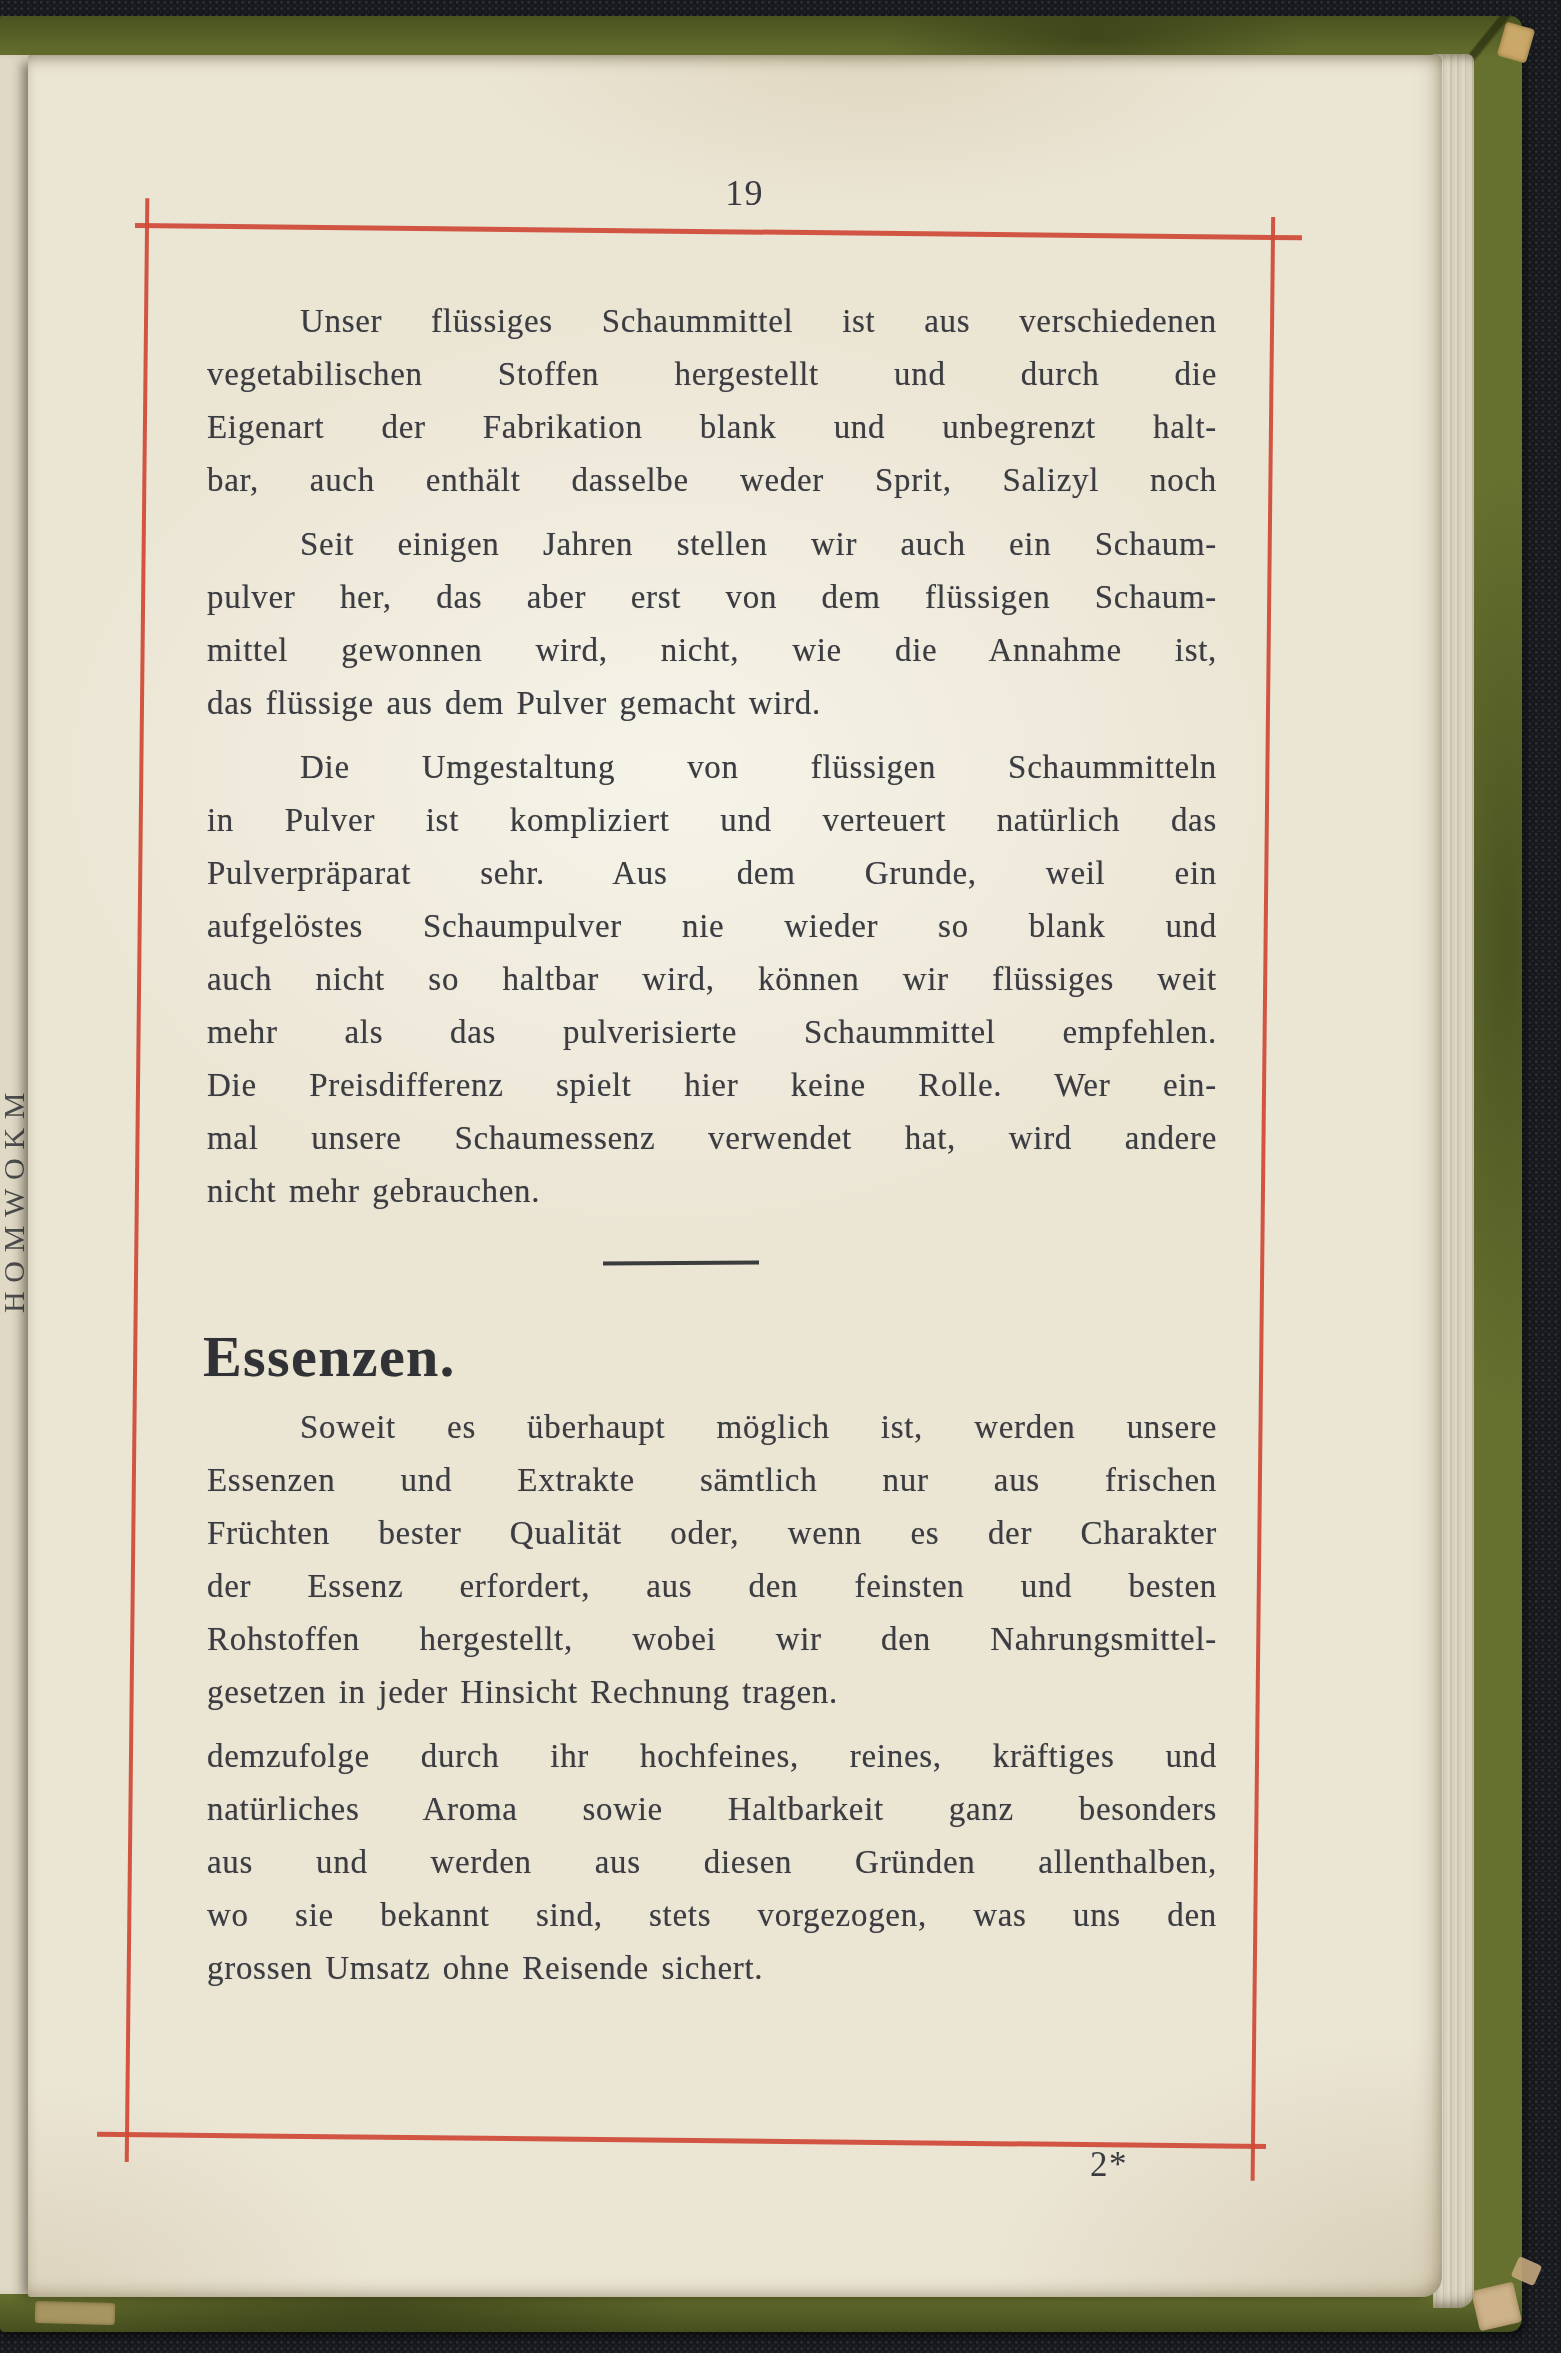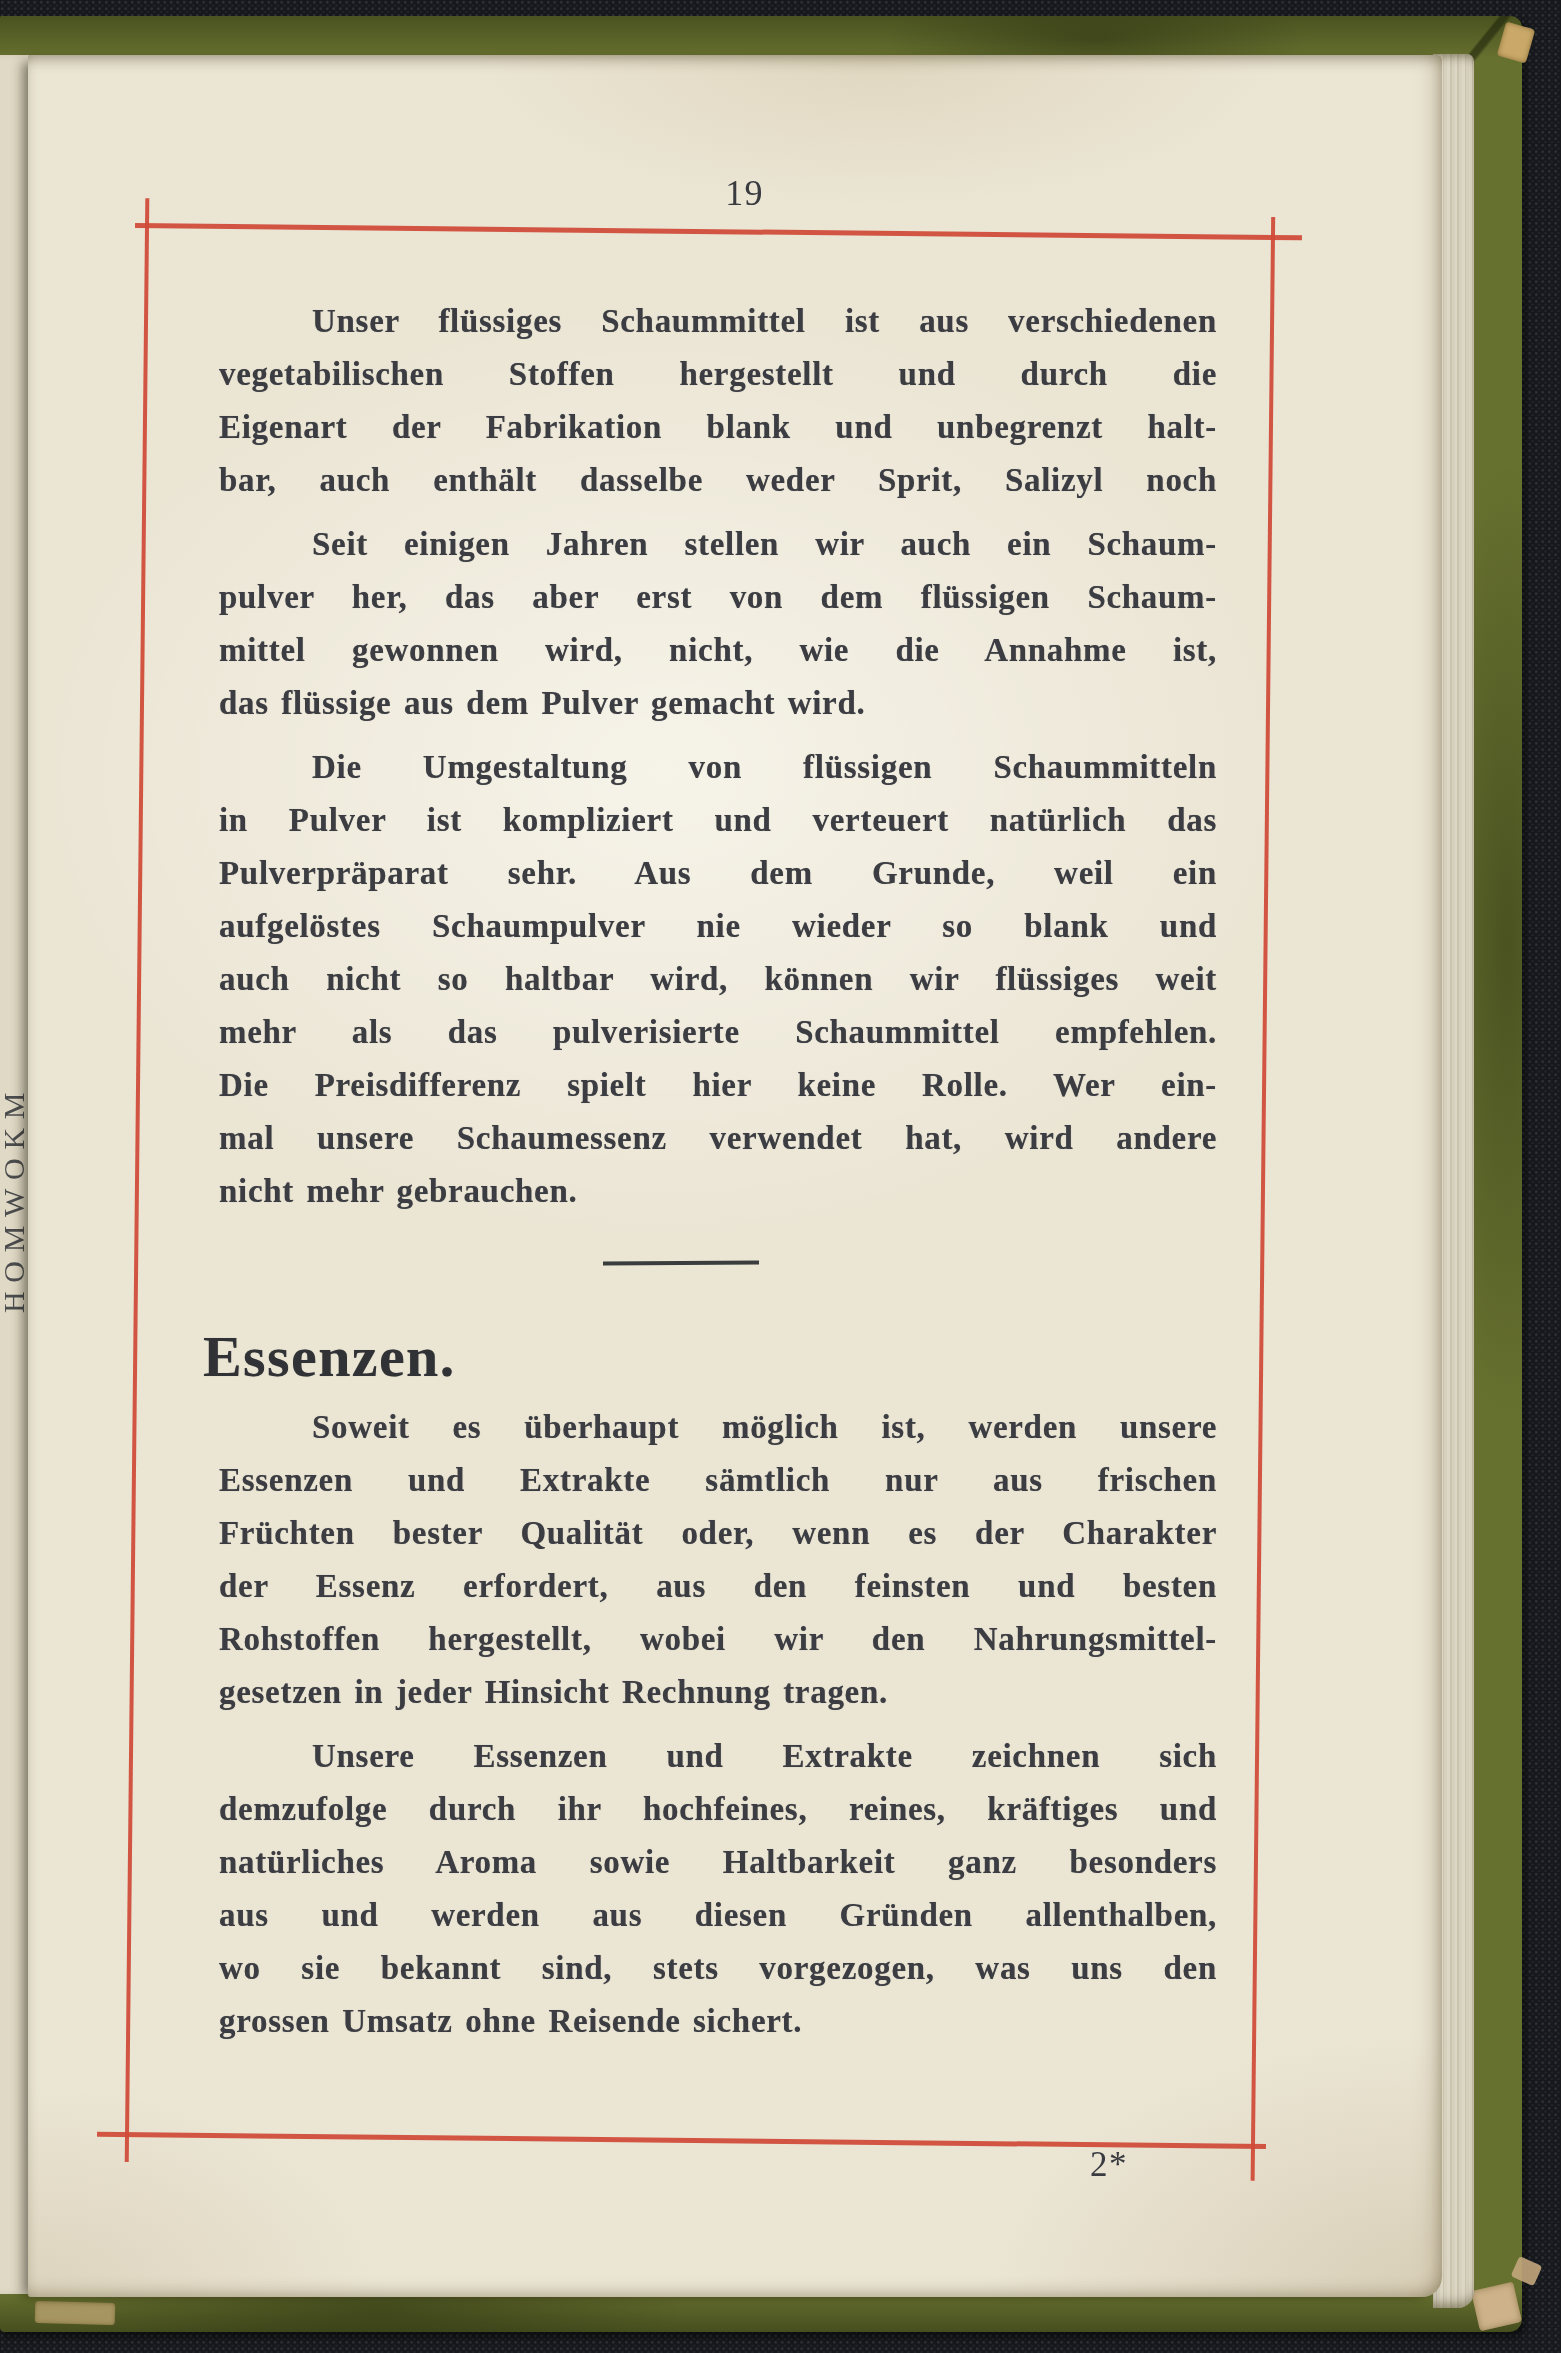--- a/index.html
+++ b/index.html
@@ -90,21 +90,21 @@
   
   .pagenum{
     position:absolute;left:655px;top:172px;width:109px;text-align:right;
     font-size:36px;color:#393b40;letter-spacing:1.4px;
   }
   .textblock{
     position:absolute;left:203px;top:295px;width:1014px;
     color:#3b3d42;font-size:33px;letter-spacing:0.7px;word-spacing:3.6px;
     text-shadow:0 0 0.7px rgba(40,40,45,.45);
   }
-  .para{margin:11px 0 0 16px;font-weight:bold;}
+  .para{margin:11px 0 0 4px;}
   .para:first-child{margin-top:0;}
   .line{height:53px;line-height:53px;text-align:justify;text-align-last:justify;white-space:normal;}
   .line.first{padding-left:93px;}
   .line.last{text-align-last:left;}
   .divider{
     width:156px;height:3.6px;background:#3a3c3e;margin:43px 0 0 400px;
     transform:rotate(-0.3deg);
   }
   .section-heading{
     margin-top:58px;height:67px;line-height:67px;text-align:left;
@@ -171,21 +171,20 @@
     <div class="section-heading">Essenzen.</div>
     <div class="para">
       <div class="line first">Soweit es überhaupt möglich ist, werden unsere</div>
       <div class="line">Essenzen und Extrakte sämtlich nur aus frischen</div>
       <div class="line">Früchten bester Qualität oder, wenn es der Charakter</div>
       <div class="line">der Essenz erfordert, aus den feinsten und besten</div>
       <div class="line">Rohstoffen hergestellt, wobei wir den Nahrungsmittel-</div>
       <div class="line last">gesetzen in jeder Hinsicht Rechnung tragen.</div>
     </div>
     <div class="para">
-      <div class="line first">Unsere Essenzen und Extrakte zeichnen sich</div>
       <div class="line">demzufolge durch ihr hochfeines, reines, kräftiges und</div>
       <div class="line">natürliches Aroma sowie Haltbarkeit ganz besonders</div>
       <div class="line">aus und werden aus diesen Gründen allenthalben,</div>
       <div class="line">wo sie bekannt sind, stets vorgezogen, was uns den</div>
       <div class="line last">grossen Umsatz ohne Reisende sichert.</div>
     </div>
   </div>
 
 <div class="sig">2*</div>
 

